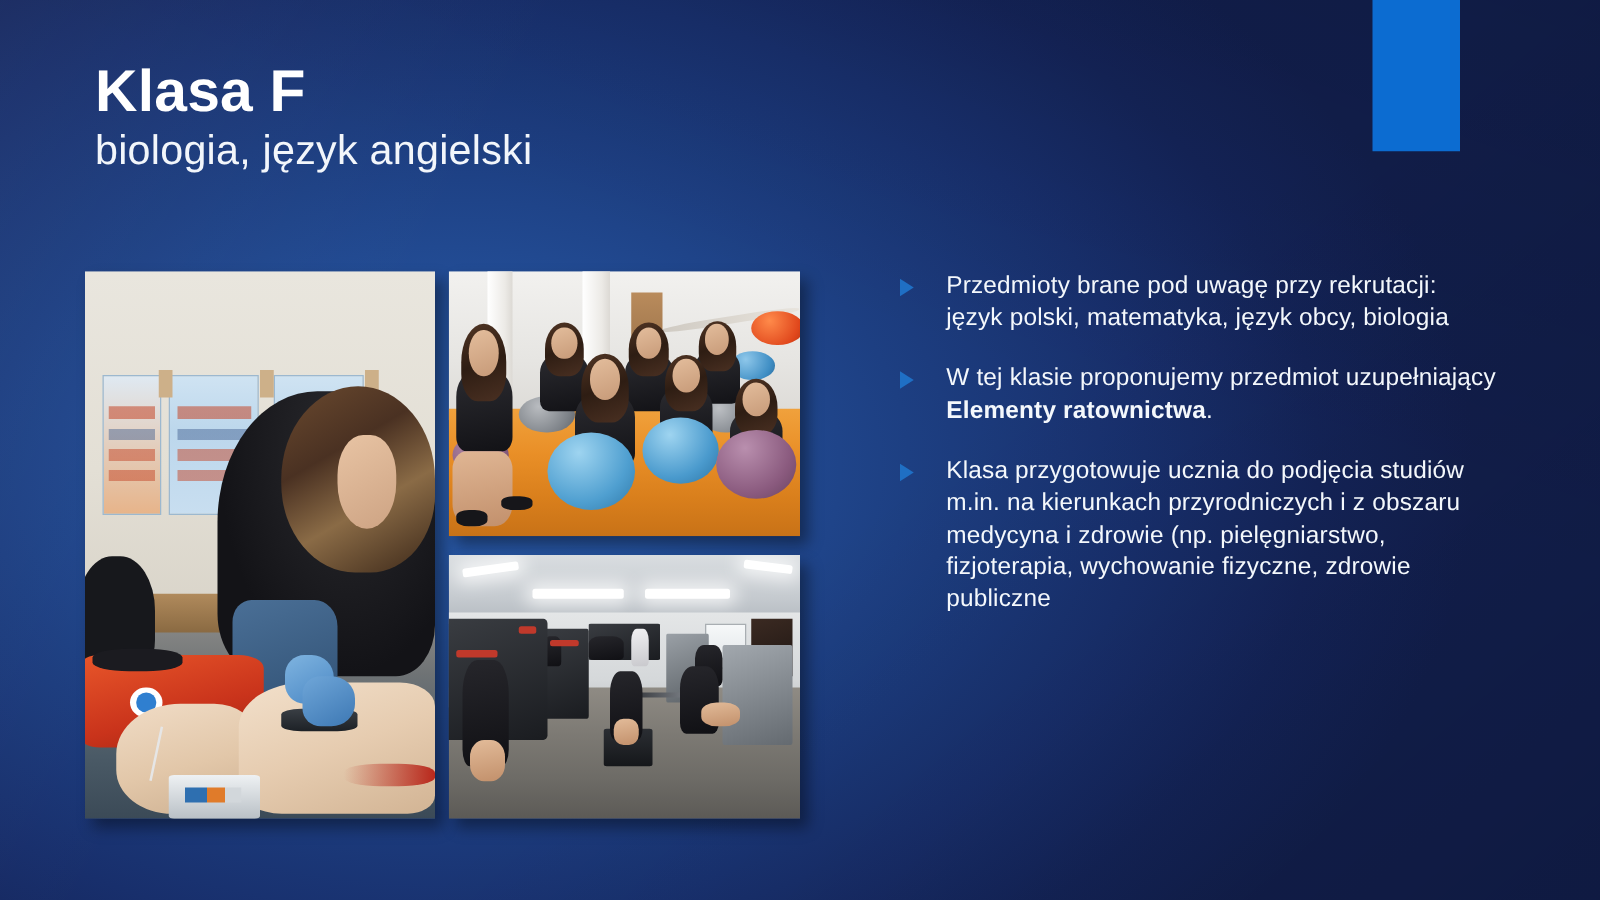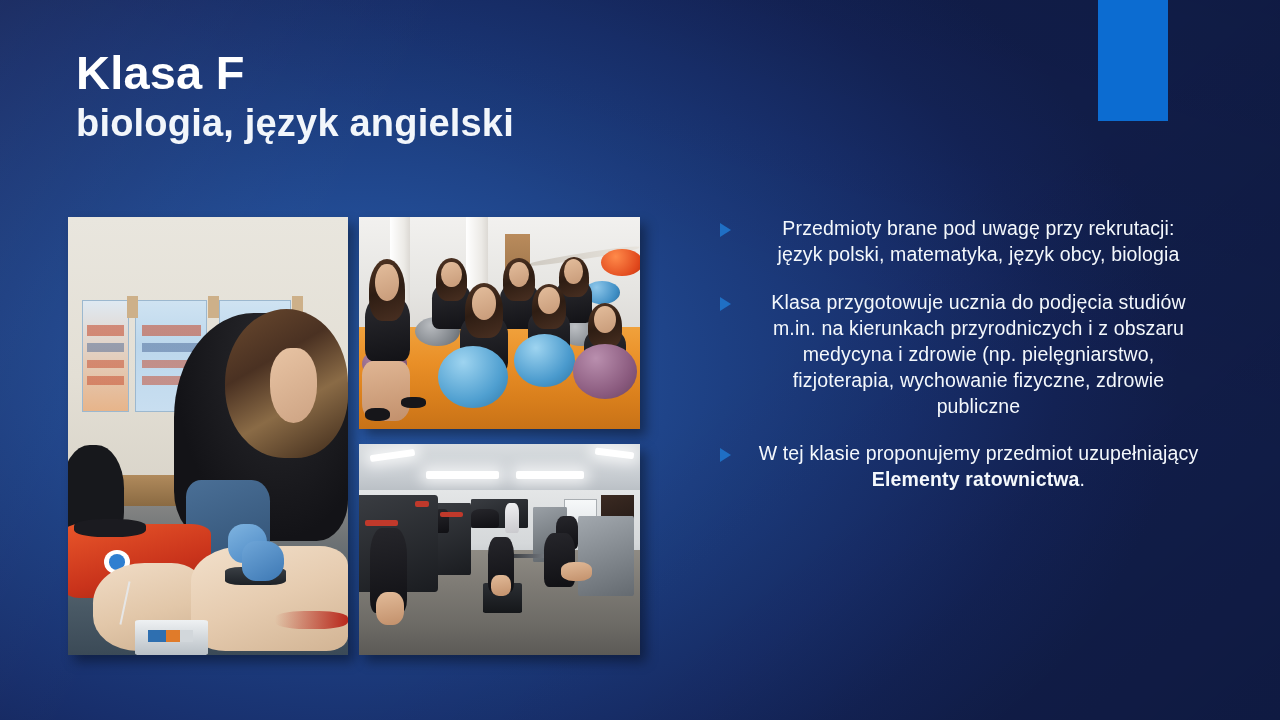--- a/index.html
+++ b/index.html
@@ -46,22 +46,22 @@
     width: 820px;
   }
   .title-main {
     font-size: 47px;
     font-weight: bold;
     color: #ffffff;
     letter-spacing: 0.2px;
     line-height: 1.18;
   }
   .title-sub {
-    font-size: 38px;
-    font-weight: 700;
+    font-size: 33px;
+    font-weight: 400;
     color: #f2f6fb;
     letter-spacing: 0.2px;
     line-height: 1.22;
   }
 
   
   .photo {
     position: absolute;
     overflow: hidden;
     box-shadow: 6px 7px 11px rgba(0,0,0,0.38);
@@ -368,21 +368,20 @@
     background: linear-gradient(90deg, #2a2c30, #8d9299);
     border-radius: 2px;
   }
 
   
   .bullets {
     position: absolute;
     left: 715px;
     top: 216px;
     width: 485px;
-    text-align: center;
   }
   .bullet {
     position: relative;
     padding-left: 42px;
     margin-bottom: 22px;
     color: #f4f8fc;
     font-size: 19.5px;
     line-height: 1.33;
     font-weight: 300;
     letter-spacing: 0.15px;
@@ -530,21 +529,21 @@
     <div class="ph gy-skin" id="gy-s1"></div>
   </div>
 
   <div class="bullets">
     <div class="bullet">
       <span class="bullet-marker"></span>
       <span>Przedmioty brane pod uwagę przy rekrutacji: język polski, matematyka, język obcy, biologia</span>
     </div>
     <div class="bullet">
       <span class="bullet-marker"></span>
-      <span>Klasa przygotowuje ucznia do podjęcia studiów m.in. na kierunkach przyrodniczych i z obszaru medycyna i zdrowie (np. pielęgniarstwo, fizjoterapia, wychowanie fizyczne, zdrowie publiczne</span>
+      <span>W tej klasie proponujemy przedmiot uzupełniający </span><b>Elementy ratownictwa</b><span>.</span>
     </div>
     <div class="bullet">
       <span class="bullet-marker"></span>
-      <span>W tej klasie proponujemy przedmiot uzupełniający </span><b>Elementy ratownictwa</b><span>.</span>
+      <span>Klasa przygotowuje ucznia do podjęcia studiów m.in. na kierunkach przyrodniczych i z obszaru medycyna i zdrowie (np. pielęgniarstwo, fizjoterapia, wychowanie fizyczne, zdrowie publiczne</span>
     </div>
   </div>
 
 </div>
 
 </body></html>

